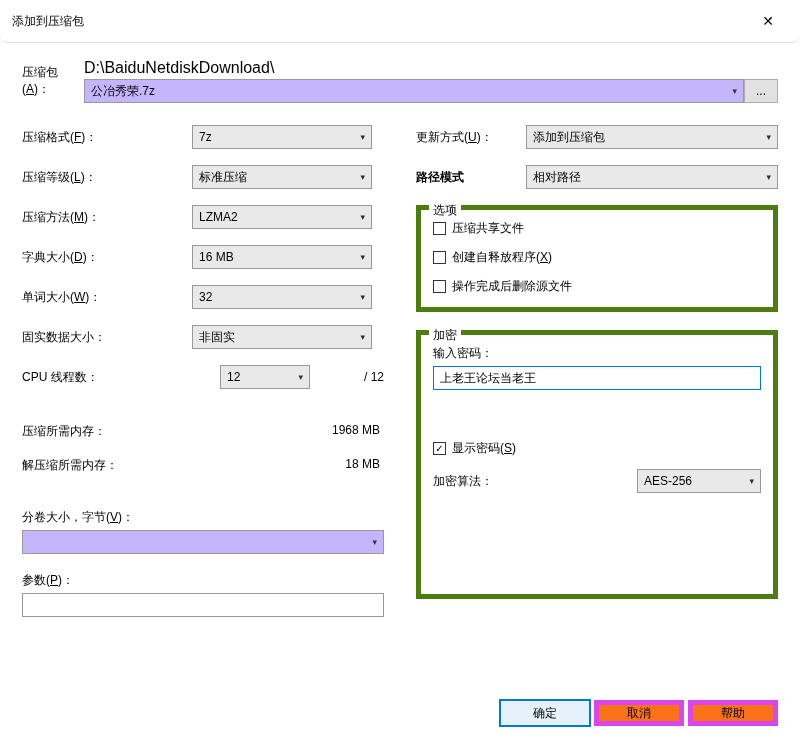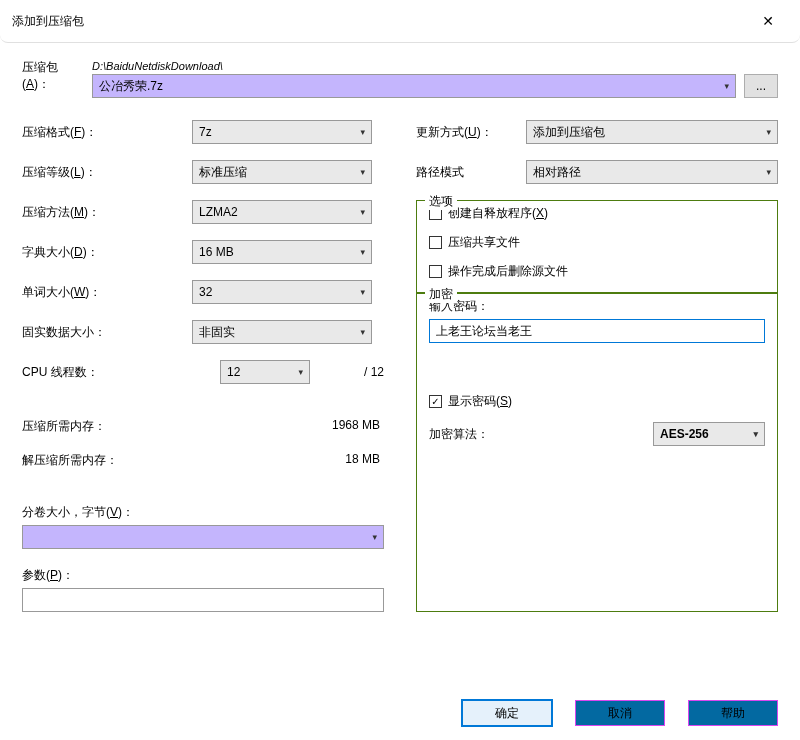--- a/index.html
+++ b/index.html
@@ -1,51 +1,51 @@
 <!DOCTYPE html>
 <html><head>
   <meta charset="utf-8">
   <style>
     * { box-sizing: border-box; margin: 0; padding: 0; }
     body { font-family: "Microsoft YaHei", "Segoe UI", sans-serif; font-size: 12px; background: #fff; width: 800px; height: 740px; overflow: hidden; }
     .titlebar { height: 43px; display: flex; align-items: center; padding: 0 12px; border-bottom: 1px solid #e0e0e0; border-radius: 8px; }
     .titlebar .title { flex: 1; }
     .close { width: 40px; height: 28px; display: flex; align-items: center; justify-content: center; font-size: 14px; cursor: pointer; }
     .content { padding: 16px 22px 8px; }
-    .path-row { display: flex; align-items: flex-end; gap: 8px; margin-bottom: 22px; }
+    .path-row { display: flex; align-items: flex-end; margin-bottom: 22px; }
     .path-row .label { width: 62px; padding-bottom: 5px; }
     .path-col { flex: 1; }
-    .path-text { font-size: 11px; margin-bottom: 2px; font-style: italic; }
+    .path-text { font-size: 16px; margin-bottom: 2px; }
     .dropdown, .input-box { border: 1px solid #999; background: #c4b5fd; height: 24px; display: flex; align-items: center; padding: 0 6px; position: relative; font-size: 12px; }
     .dropdown.gray { background: #e9e9e9; }
     .dropdown .value { flex: 1; }
     .dropdown .arrow { position: absolute; right: 6px; font-size: 9px; color: #333; }
     .browse-btn { width: 34px; height: 24px; background: #e1e1e1; border: 1px solid #adadad; display: flex; align-items: center; justify-content: center; cursor: pointer; }
     .columns { display: flex; gap: 32px; }
     .col { flex: 1; display: flex; flex-direction: column; }
     .form-row { display: flex; align-items: center; margin-bottom: 16px; height: 24px; }
     .form-row .lbl { width: 170px; }
     .form-row .ctl { flex: 1; }
     .dd-narrow { width: 180px; }
     .dd-cpu { width: 90px; margin-left: 28px; }
     .cpu-row { display: flex; align-items: center; gap: 8px; }
     .cpu-suffix { margin-left: auto; }
     .info-row { display: flex; margin-bottom: 16px; height: 18px; }
     .info-row .lbl { width: 170px; }
     .info-row .val { flex: 1; text-align: right; padding-right: 4px; }
-    .fieldset { border: 1px solid #4d7c0f; padding: 4px 12px 12px; position: relative; }
+    .fieldset { border: 5px solid #4d7c0f; padding: 10px 12px 12px; position: relative; margin-bottom: 18px; }
     .fieldset .legend { position: absolute; top: -8px; left: 8px; background: #fff; padding: 0 4px; }
     .checkbox-row { display: flex; align-items: center; gap: 6px; margin-bottom: 12px; }
     .checkbox-row:last-child { margin-bottom: 0; }
     .cb { width: 13px; height: 13px; border: 1px solid #333; display: flex; align-items: center; justify-content: center; font-size: 10px; cursor: pointer; }
     .pwd-input { border: 1px solid #0078d7; height: 24px; padding: 0 6px; display: flex; align-items: center; margin-top: 4px; margin-bottom: 50px; }
     .enc-row { display: flex; align-items: center; gap: 10px; margin-bottom: 12px; }
-    .enc-dd { width: 112px; margin-left: auto; font-weight: bold; }
-    .footer { position: absolute; bottom: 14px; right: 22px; display: flex; gap: 23px; }
-    .btn { width: 90px; height: 26px; background: #0369a1; border: 1px solid #d946ef; display: flex; align-items: center; justify-content: center; cursor: pointer; }
+    .enc-dd { width: 124px; margin-left: auto; }
+    .footer { position: absolute; bottom: 14px; right: 22px; display: flex; gap: 4px; }
+    .btn { width: 90px; height: 26px; background: #f97316; border: 5px solid #d946ef; display: flex; align-items: center; justify-content: center; cursor: pointer; }
     .btn.primary { border: 1px solid #0078d7; background: #e5f1fb; outline: 1px solid #0078d7; }
     .full-input { width: 100%; height: 24px; border: 1px solid #999; }
     .underline { text-decoration: underline; }
     .section-gap { height: 18px; }
   </style>
 </head>
 <body>
 
 <div class="titlebar">
   <span class="title">添加到压缩包</span>
@@ -158,36 +158,36 @@
 
       <div class="form-row">
         <div class="lbl" style="width:110px;">更新方式(<span class="underline">U</span>)：</div>
         <div class="dropdown gray" style="flex:1;">
           <span class="value">添加到压缩包</span>
             <span class="arrow">▾</span>
         </div>
       </div>
 
       <div class="form-row">
-        <div class="lbl" style="width:110px;">路径模式</div>
+        <div class="lbl" style="width:110px;font-weight:bold;">路径模式</div>
         <div class="dropdown gray" style="flex:1;">
           <span class="value">相对路径</span>
             <span class="arrow">▾</span>
         </div>
       </div>
 
       <div class="fieldset">
         <div class="legend">选项</div>
         <div class="checkbox-row">
           <div class="cb"></div>
+          <span>压缩共享文件</span>
+        </div>
+        <div class="checkbox-row">
+          <div class="cb"></div>
           <span>创建自释放程序(<span class="underline">X</span>)</span>
-        </div>
-        <div class="checkbox-row">
-          <div class="cb"></div>
-          <span>压缩共享文件</span>
         </div>
         <div class="checkbox-row">
           <div class="cb"></div>
           <span>操作完成后删除源文件</span>
         </div>
       </div>
 
       <div class="fieldset" style="flex:1;">
         <div class="legend">加密</div>
         <div>输入密码：</div>

